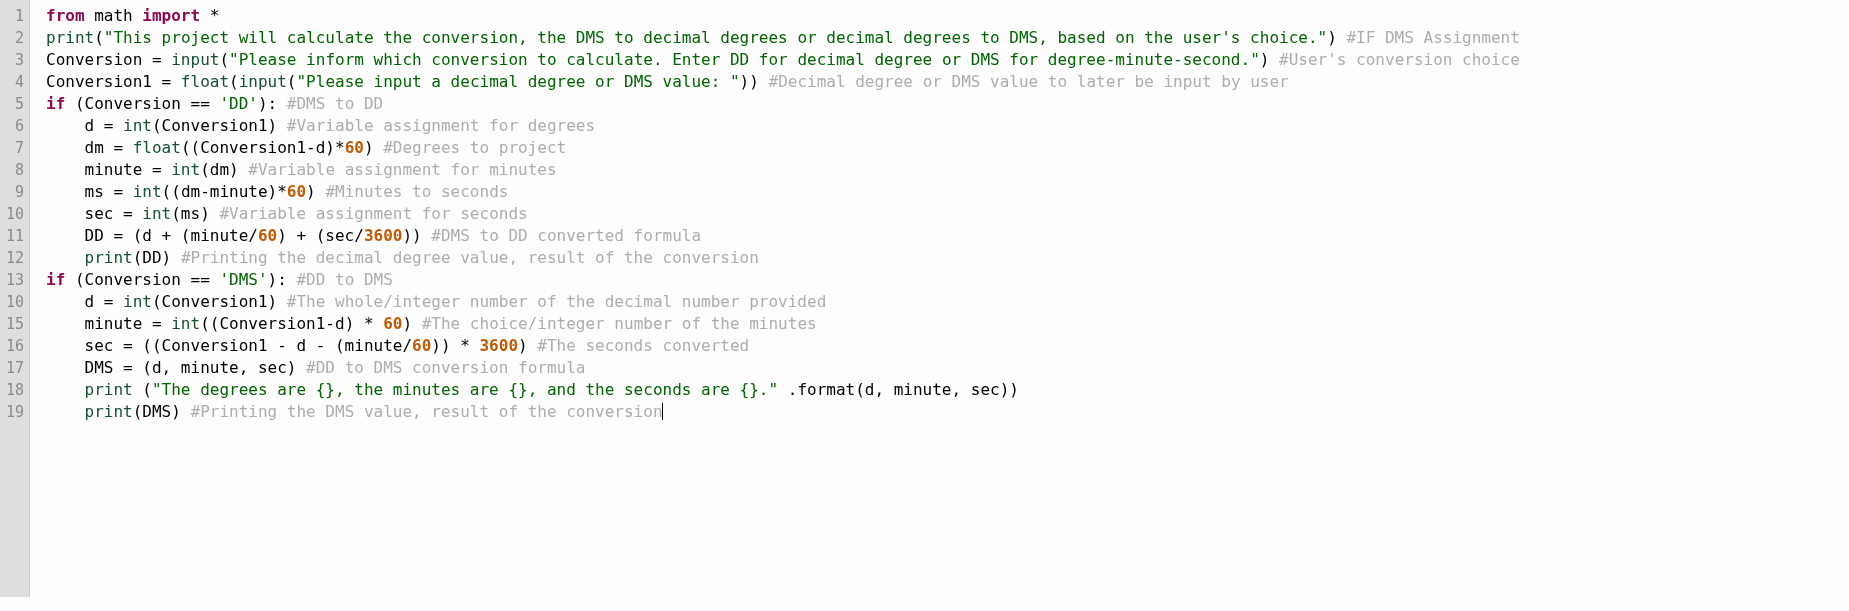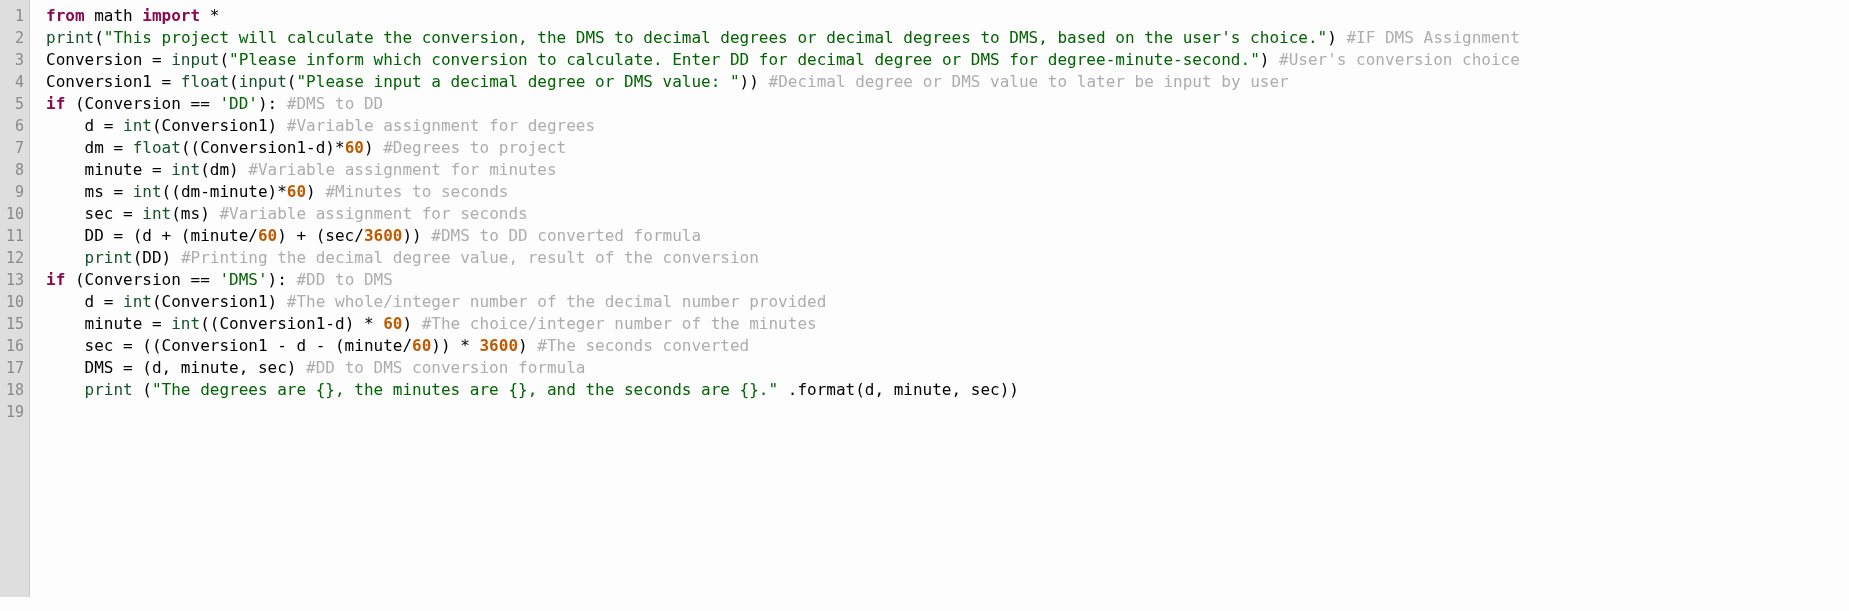--- a/index.html
+++ b/index.html
@@ -131,19 +131,20 @@
         <div class="code-line"><span class="tok-plain">    ms = </span><span class="tok-builtin">int</span><span class="tok-plain">((dm-minute)*</span><span class="tok-num">60</span><span class="tok-plain">) </span><span class="tok-com">#Minutes to seconds</span></div>
         <div class="code-line"><span class="tok-plain">    sec = </span><span class="tok-builtin">int</span><span class="tok-plain">(ms) </span><span class="tok-com">#Variable assignment for seconds</span></div>
         <div class="code-line"><span class="tok-plain">    DD = (d + (minute/</span><span class="tok-num">60</span><span class="tok-plain">) + (sec/</span><span class="tok-num">3600</span><span class="tok-plain">)) </span><span class="tok-com">#DMS to DD converted formula</span></div>
         <div class="code-line"><span class="tok-plain">    </span><span class="tok-builtin">print</span><span class="tok-plain">(DD) </span><span class="tok-com">#Printing the decimal degree value, result of the conversion</span></div>
         <div class="code-line"><span class="tok-kw">if</span><span class="tok-plain"> (Conversion == </span><span class="tok-str">'DMS'</span><span class="tok-plain">): </span><span class="tok-com">#DD to DMS</span></div>
         <div class="code-line"><span class="tok-plain">    d = </span><span class="tok-builtin">int</span><span class="tok-plain">(Conversion1) </span><span class="tok-com">#The whole/integer number of the decimal number provided</span></div>
         <div class="code-line"><span class="tok-plain">    minute = </span><span class="tok-builtin">int</span><span class="tok-plain">((Conversion1-d) * </span><span class="tok-num">60</span><span class="tok-plain">) </span><span class="tok-com">#The choice/integer number of the minutes</span></div>
         <div class="code-line"><span class="tok-plain">    sec = ((Conversion1 - d - (minute/</span><span class="tok-num">60</span><span class="tok-plain">)) * </span><span class="tok-num">3600</span><span class="tok-plain">) </span><span class="tok-com">#The seconds converted</span></div>
         <div class="code-line"><span class="tok-plain">    DMS = (d, minute, sec) </span><span class="tok-com">#DD to DMS conversion formula</span></div>
         <div class="code-line"><span class="tok-plain">    </span><span class="tok-builtin">print</span><span class="tok-plain"> (</span><span class="tok-str">"The degrees are {}, the minutes are {}, and the seconds are {}."</span><span class="tok-plain"> .format(d, minute, sec))</span></div>
+        <div class="code-line"><span class="tok-plain">    </span><span class="tok-builtin">print</span><span class="tok-plain">(DMS) </span><span class="tok-com">#Printing the DMS value, result of the conversion</span><span class="caret"></span></div>
       </div>
 
   </div>
 
   <div id="bottom-filler"></div>
 
 </div>
 
 </body></html>

